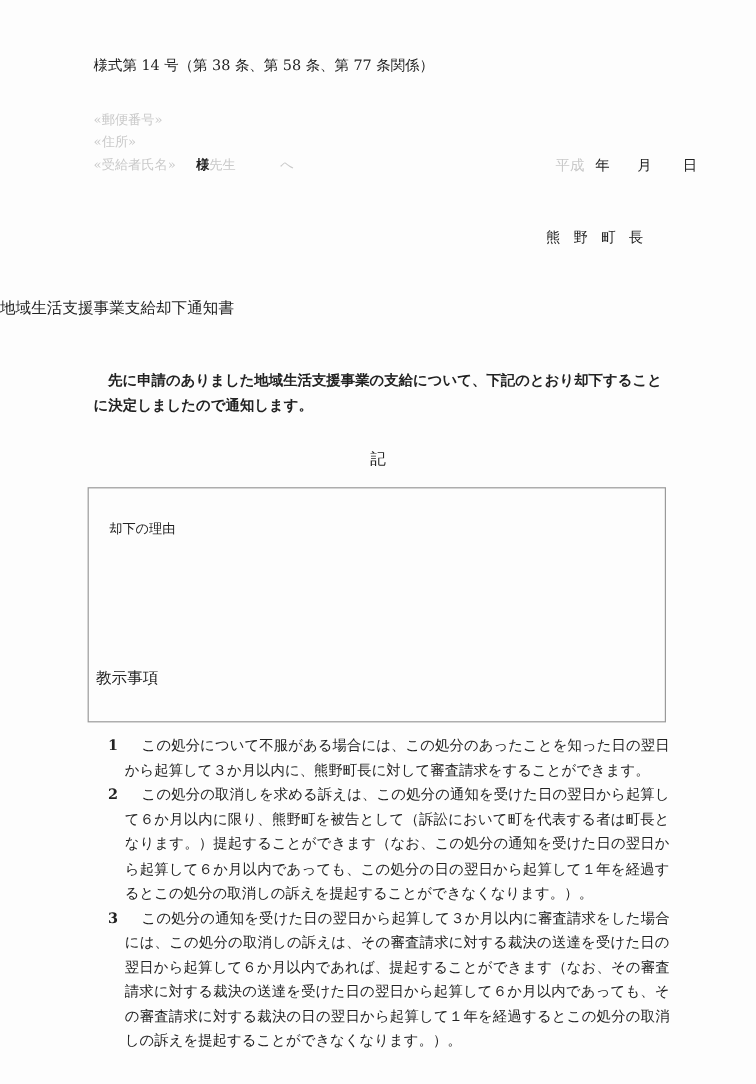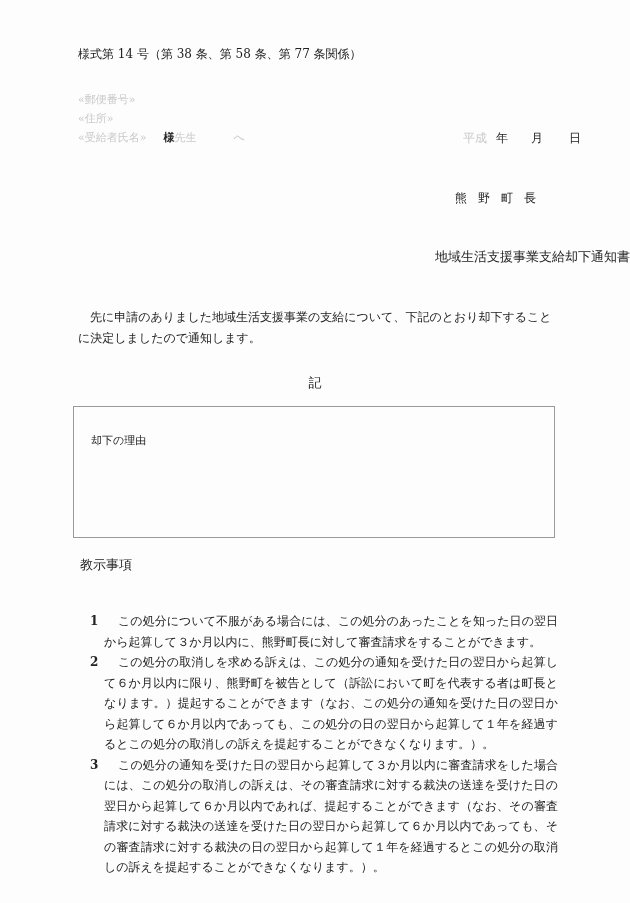--- a/index.html
+++ b/index.html
@@ -16,27 +16,27 @@
     color: #222;
     font-size: 12px;
   }
   .abs { position: absolute; white-space: nowrap; }
   .faint { color: #c9c9c9; }
   .form-no { left: 78px; top: 46px; font-size: 12px; }
   .recipient { left: 78px; font-size: 11px; }
   .sama { color: #222; font-weight: bold; }
   .date-row { top: 130px; font-size: 12px; margin-left: 34px; }
   .mayor { left: 412px; top: 190px; font-size: 12px; letter-spacing: 11px; margin-left: 43px; }
-  .title { left: 0; width: 630px; text-align: right; top: 248px; font-size: 13px; }
-  .body-text { left: 78px; width: 478px; top: 307px; font-size: 12px; line-height: 21px; white-space: normal; text-indent: 12px; }
+  .title { left: 0; width: 630px; text-align: left; top: 248px; font-size: 13px; }
+  .body-text { left: 78px; width: 478px; top: 307px; font-size: 12px; line-height: 21px; white-space: normal; text-indent: 12px; font-weight: bold; }
   .ki { left: 0; width: 630px; text-align: center; top: 374px; font-size: 13px; }
   .reason-box {
     position: absolute;
     left: 73px; top: 406px;
-    width: 482px; height: 132px;
+    width: 482px; height: 196px;
     border: 1.5px solid #9a9a9a;
     box-sizing: border-box;
   }
   .reason-label { position: absolute; left: 17px; top: 26px; font-size: 11px; white-space: nowrap; }
   .instr-title { left: 80px; top: 556px; font-size: 13px; }
   .instr-list {
     position: absolute;
     left: 90px; top: 611px;
     width: 468px;
     font-size: 12px;

